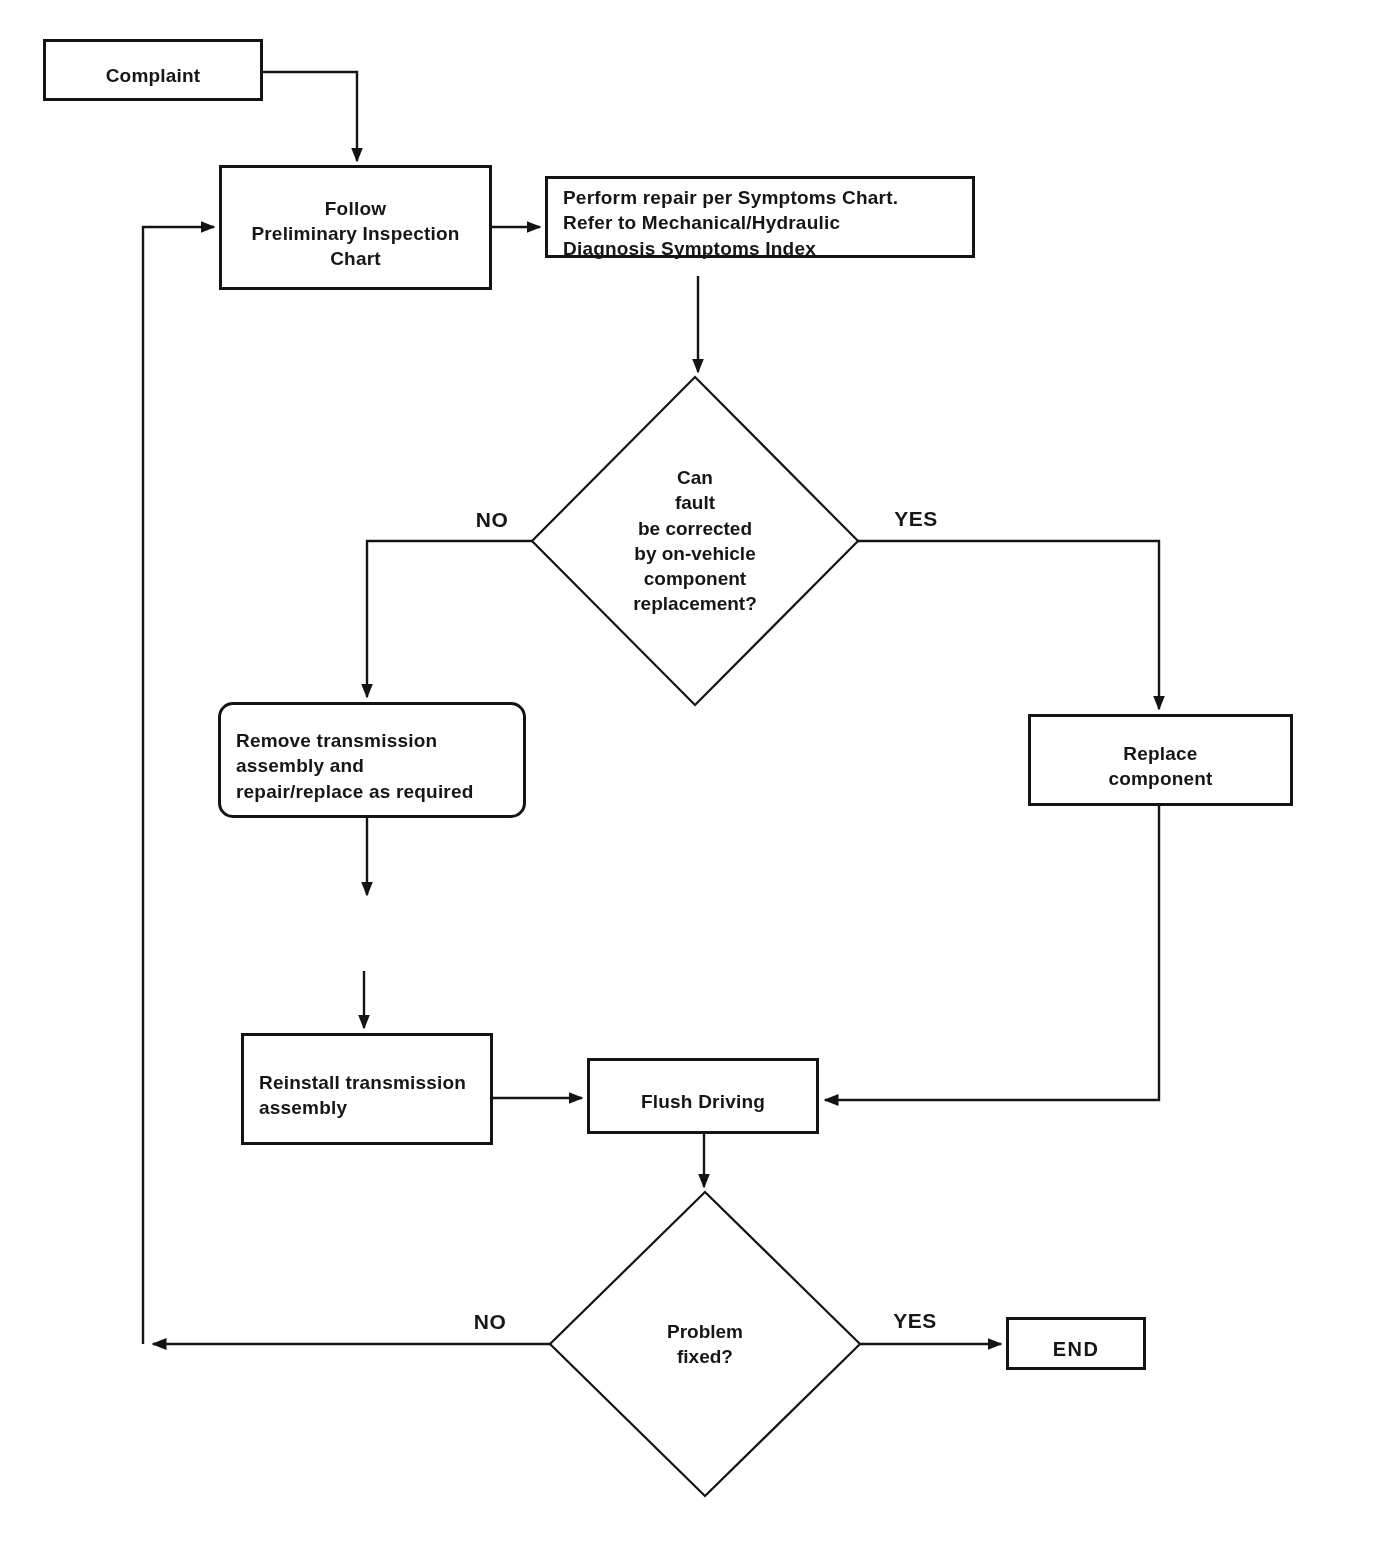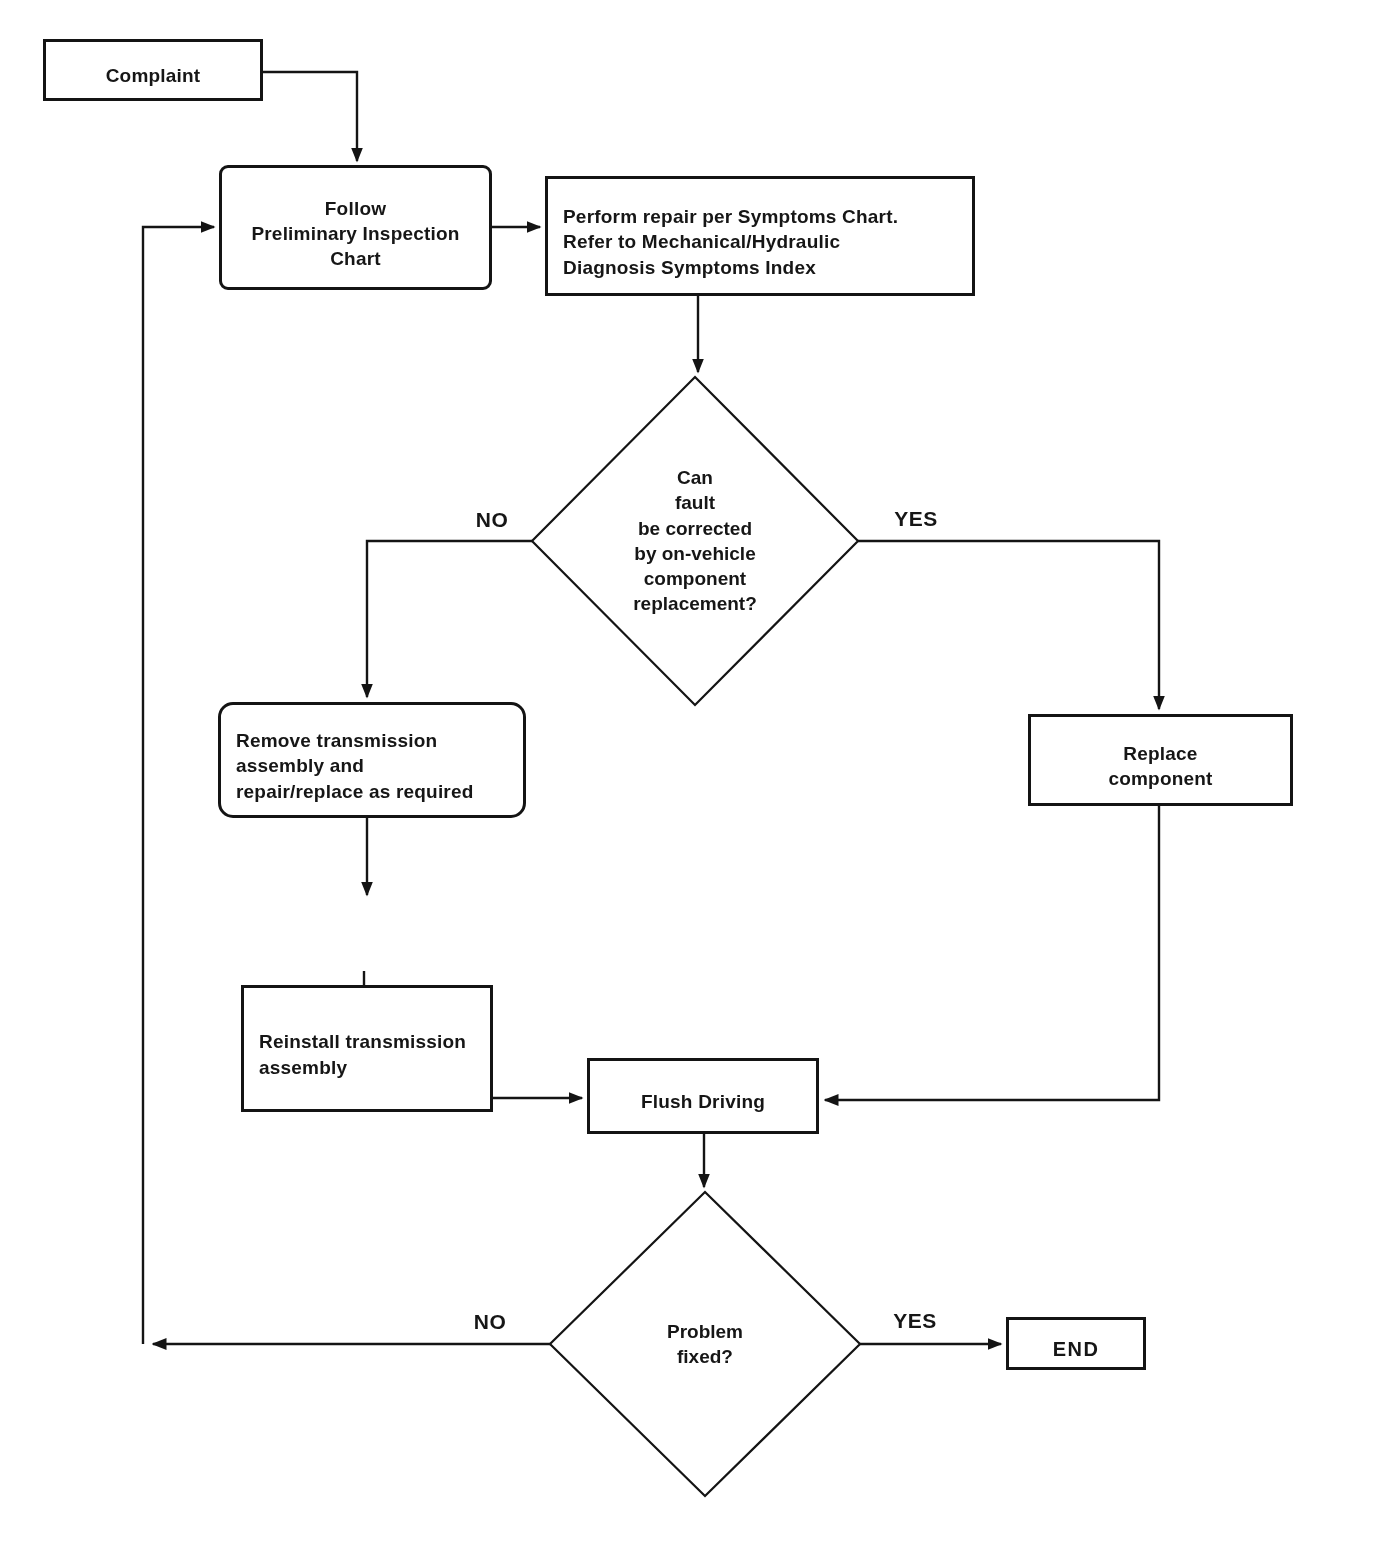--- a/index.html
+++ b/index.html
@@ -100,40 +100,40 @@
     <g fill="#ffffff" stroke="#141414" stroke-width="2.2">
       <polygon points="695,377 858,541 695,705 532,541"></polygon>
       <polygon points="705,1192 860,1344 705,1496 550,1344"></polygon>
     </g>
   </svg>
 
   <div class="node center" style="left:43px; top:39px; width:220px; height:62px;">
     <span class="node-label">Complaint</span>
   </div>
 
-  <div class="node center" style="left:219px; top:165px; width:273px; height:125px;border-radius:9px;">
+  <div class="node center" style="left:219px; top:165px; width:273px; height:125px;">
     <span class="node-label">Follow
 Preliminary Inspection
 Chart</span>
   </div>
 
-  <div class="node left" style="left:545px; top:176px; width:430px; height:120px;">
+  <div class="node left" style="left:545px; top:176px; width:430px; height:82px;">
     <span class="node-label">Perform repair per Symptoms Chart.
 Refer to Mechanical/Hydraulic
 Diagnosis Symptoms Index</span>
   </div>
 
   <div class="node left" style="left:218px; top:702px; width:308px; height:116px;border-radius:15px;">
     <span class="node-label">Remove transmission
 assembly and
 repair/replace as required</span>
   </div>
 
 
-  <div class="node left" style="left:241px; top:985px; width:252px; height:127px;">
+  <div class="node left" style="left:241px; top:1033px; width:252px; height:112px;">
     <span class="node-label">Reinstall transmission
 assembly</span>
   </div>
 
   <div class="node center" style="left:587px; top:1058px; width:232px; height:76px;">
     <span class="node-label">Flush Driving</span>
   </div>
 
   <div class="node center" style="left:1028px; top:714px; width:265px; height:92px;">
     <span class="node-label">Replace

